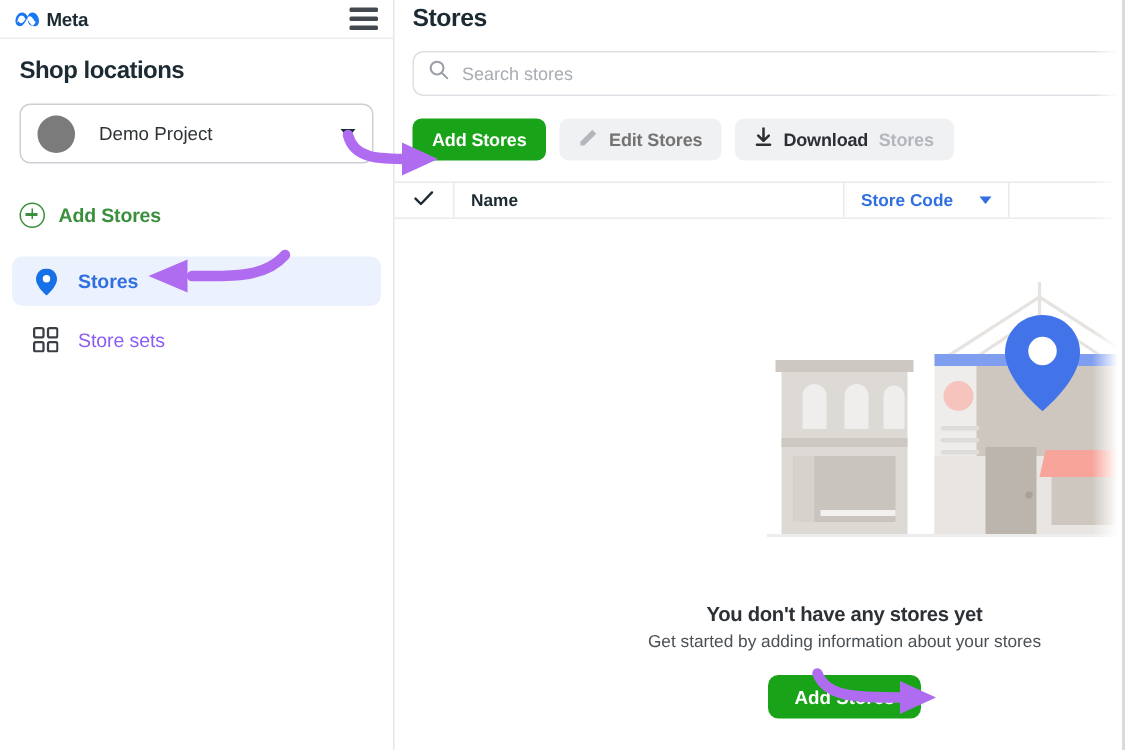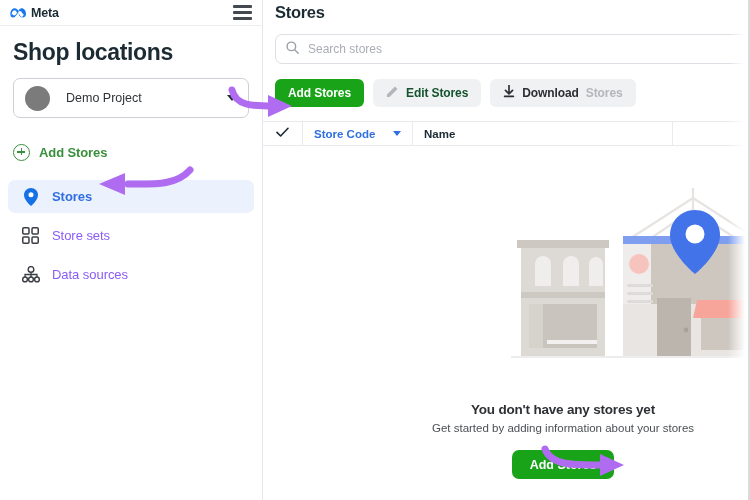--- a/index.html
+++ b/index.html
@@ -54,21 +54,21 @@
     cursor: pointer;
   }
   .hamburger span {
     display: block;
     height: 2.4px;
     background: #444950;
     border-radius: 1px;
   }
 
   .shop-title {
-    font-size: 23px;
+    font-size: 16px;
     font-weight: 700;
     color: #1c2b33;
     letter-spacing: -0.35px;
     padding: 13px 0 0 13px;
   }
 
   .project-select {
     margin: 12px 13px 0 13px;
     height: 40px;
     border: 1px solid #ccd0d5;
@@ -215,21 +215,21 @@
     padding: 0 13px;
     font-size: 12px;
     font-weight: 700;
     letter-spacing: -0.1px;
     border: 0;
     cursor: pointer;
     font-family: "Liberation Sans", sans-serif;
     white-space: nowrap;
   }
   .tb-btn.primary { background: #18a318; color: #ffffff; }
-  .tb-btn.ghost   { background: #f0f1f3; color: #14532d; }
+  .tb-btn.ghost   { background: #f0f1f3; color: #737373; }
   .tb-btn.ghost2  { background: #f0f1f3; color: #2b2f33; }
   .tb-btn.ghost2 .faded { color: #b3b7bc; font-weight: 700; }
 
   .table-head {
     margin-top: 14px;
     height: 25px;
     border-top: 1px solid #e8eaed;
     border-bottom: 1px solid #e8eaed;
     display: flex;
     align-items: stretch;
@@ -378,32 +378,20 @@
           <svg width="17" height="17" viewBox="0 0 18 18">
             <rect x="0.8" y="0.8" width="6.6" height="6.6" rx="1.2" fill="none" stroke="#3b3f45" stroke-width="1.6"></rect>
             <rect x="10.6" y="0.8" width="6.6" height="6.6" rx="1.2" fill="none" stroke="#3b3f45" stroke-width="1.6"></rect>
             <rect x="0.8" y="10.6" width="6.6" height="6.6" rx="1.2" fill="none" stroke="#3b3f45" stroke-width="1.6"></rect>
             <rect x="10.6" y="10.6" width="6.6" height="6.6" rx="1.2" fill="none" stroke="#3b3f45" stroke-width="1.6"></rect>
           </svg>
         </span>
         <span class="nav-label">Store sets</span>
       </div>
 
-      <div class="nav-item">
-        <span class="nav-icon">
-          <svg width="18" height="17" viewBox="0 0 19 18">
-            <circle cx="9.5" cy="3.6" r="3" fill="none" stroke="#3b3f45" stroke-width="1.5"></circle>
-            <circle cx="3.2" cy="14.2" r="2.5" fill="none" stroke="#3b3f45" stroke-width="1.5"></circle>
-            <circle cx="9.5" cy="14.2" r="2.5" fill="none" stroke="#3b3f45" stroke-width="1.5"></circle>
-            <circle cx="15.8" cy="14.2" r="2.5" fill="none" stroke="#3b3f45" stroke-width="1.5"></circle>
-            <path d="M9.5 6.6v2.4M9.5 9h-6.3v2.7M9.5 9h6.3v2.7M9.5 9v2.7" fill="none" stroke="#3b3f45" stroke-width="1.4"></path>
-          </svg>
-        </span>
-        <span class="nav-label">Data sources</span>
-      </div>
 
     </div>
   </div>
 
   <div class="main">
     <div class="main-inner">
 
       <div class="main-title">Stores</div>
 
       <div class="search-wrap">
@@ -446,26 +434,26 @@
       </div>
 
       <div class="table-head">
         <div class="th check">
           <span>
             <svg width="13" height="11" viewBox="0 0 13 11">
               <path d="M1 5.4 4.6 9 12 1.3" fill="none" stroke="#1c2b33" stroke-width="1.6" stroke-linecap="round" stroke-linejoin="round"></path>
             </svg>
           </span>
         </div>
+        <div class="th name">
+          <span>Name</span>
+        </div>
         <div class="th store-code">
           <span>Store Code</span>
           <span class="sort-caret"></span>
-        </div>
-        <div class="th name">
-          <span>Name</span>
         </div>
         <div class="th tail"></div>
       </div>
 
       <div class="empty-zone">
 
         <div class="illus">
           <svg width="300" height="190" viewBox="0 0 300 190">
 
             <rect x="0" y="168" width="300" height="2" fill="#ededed"></rect>

